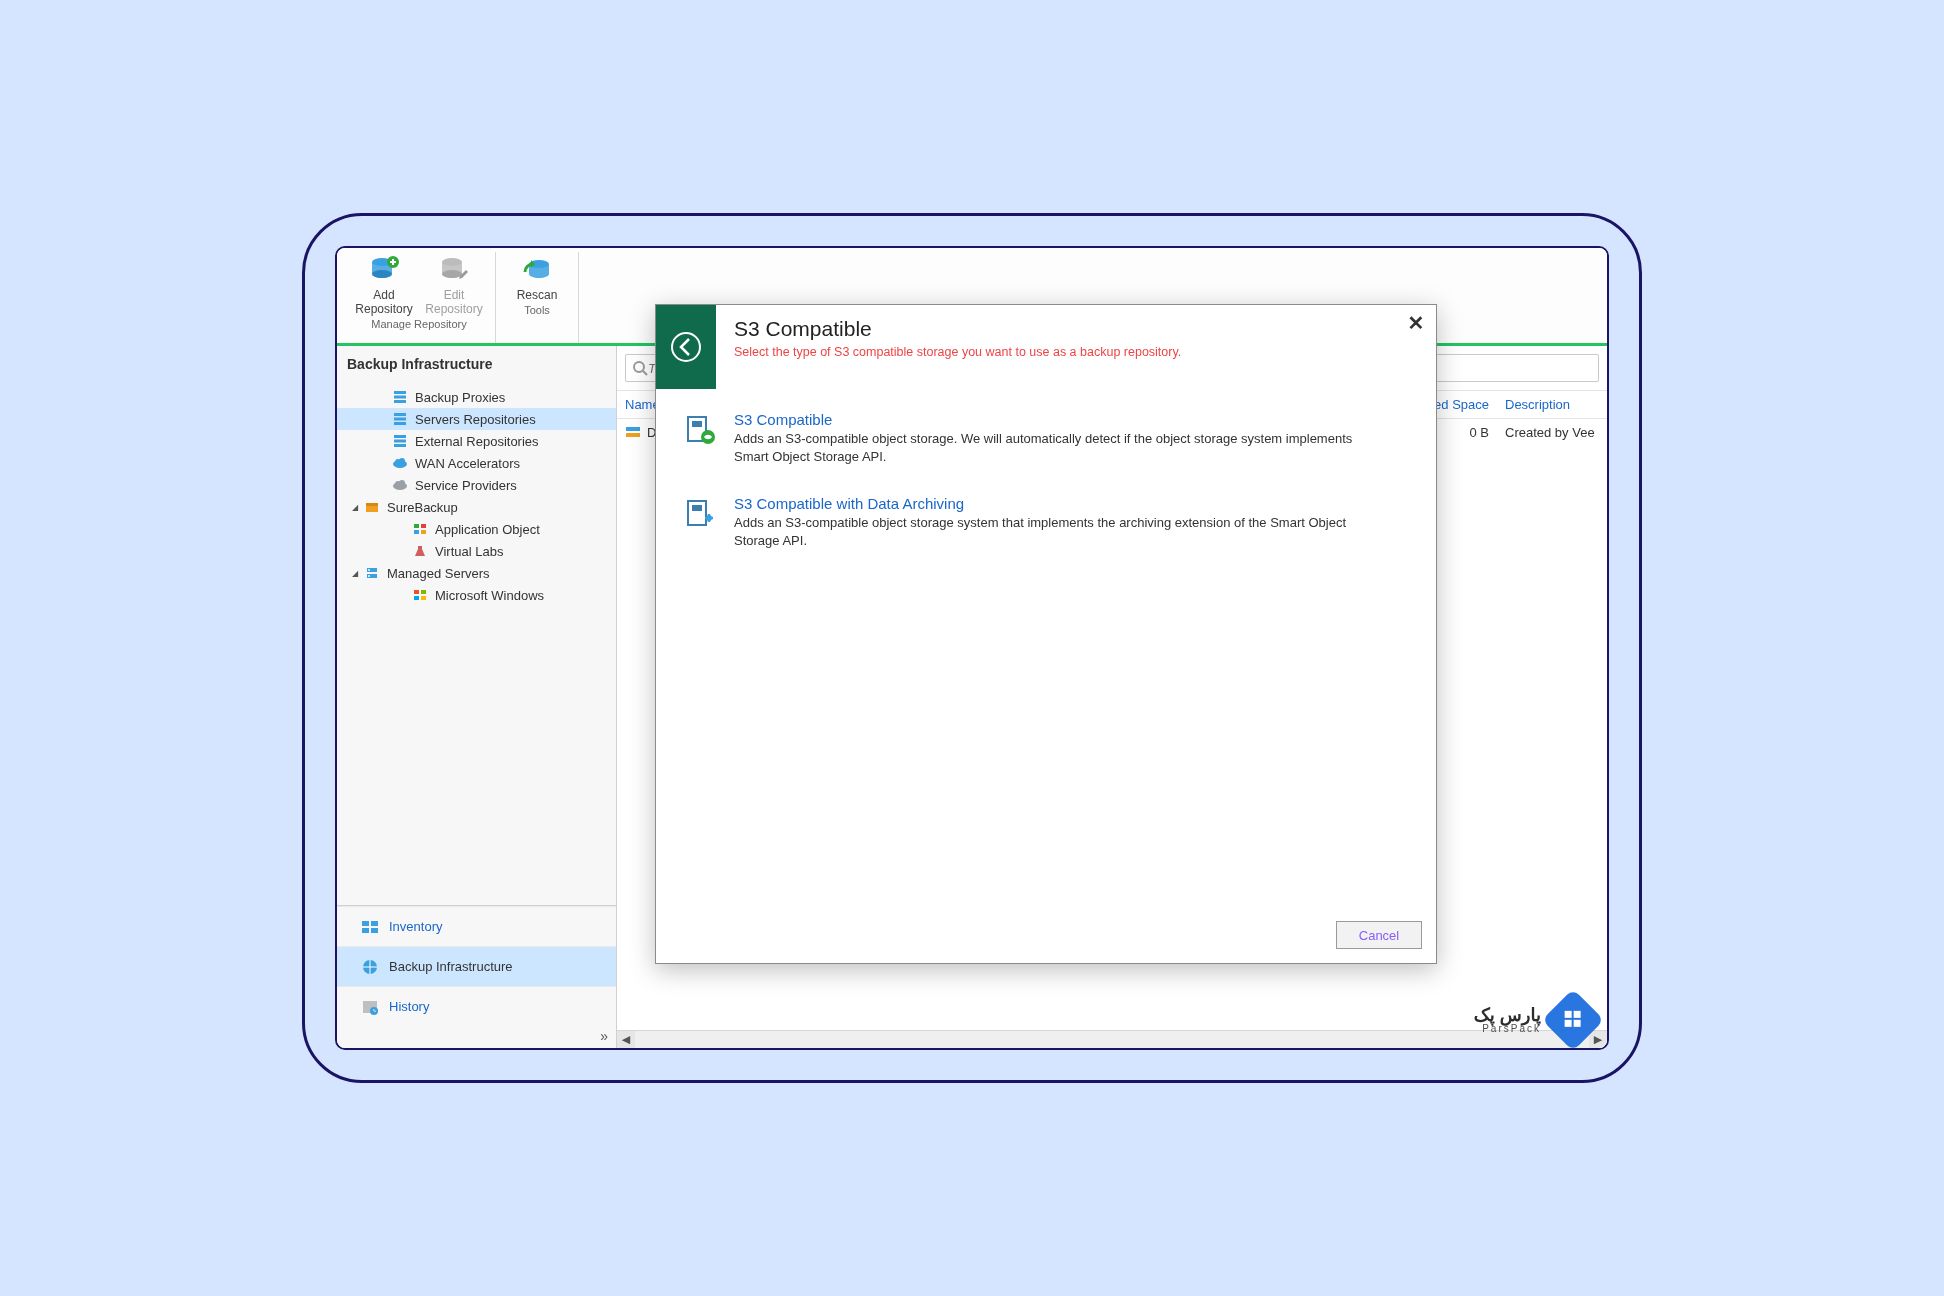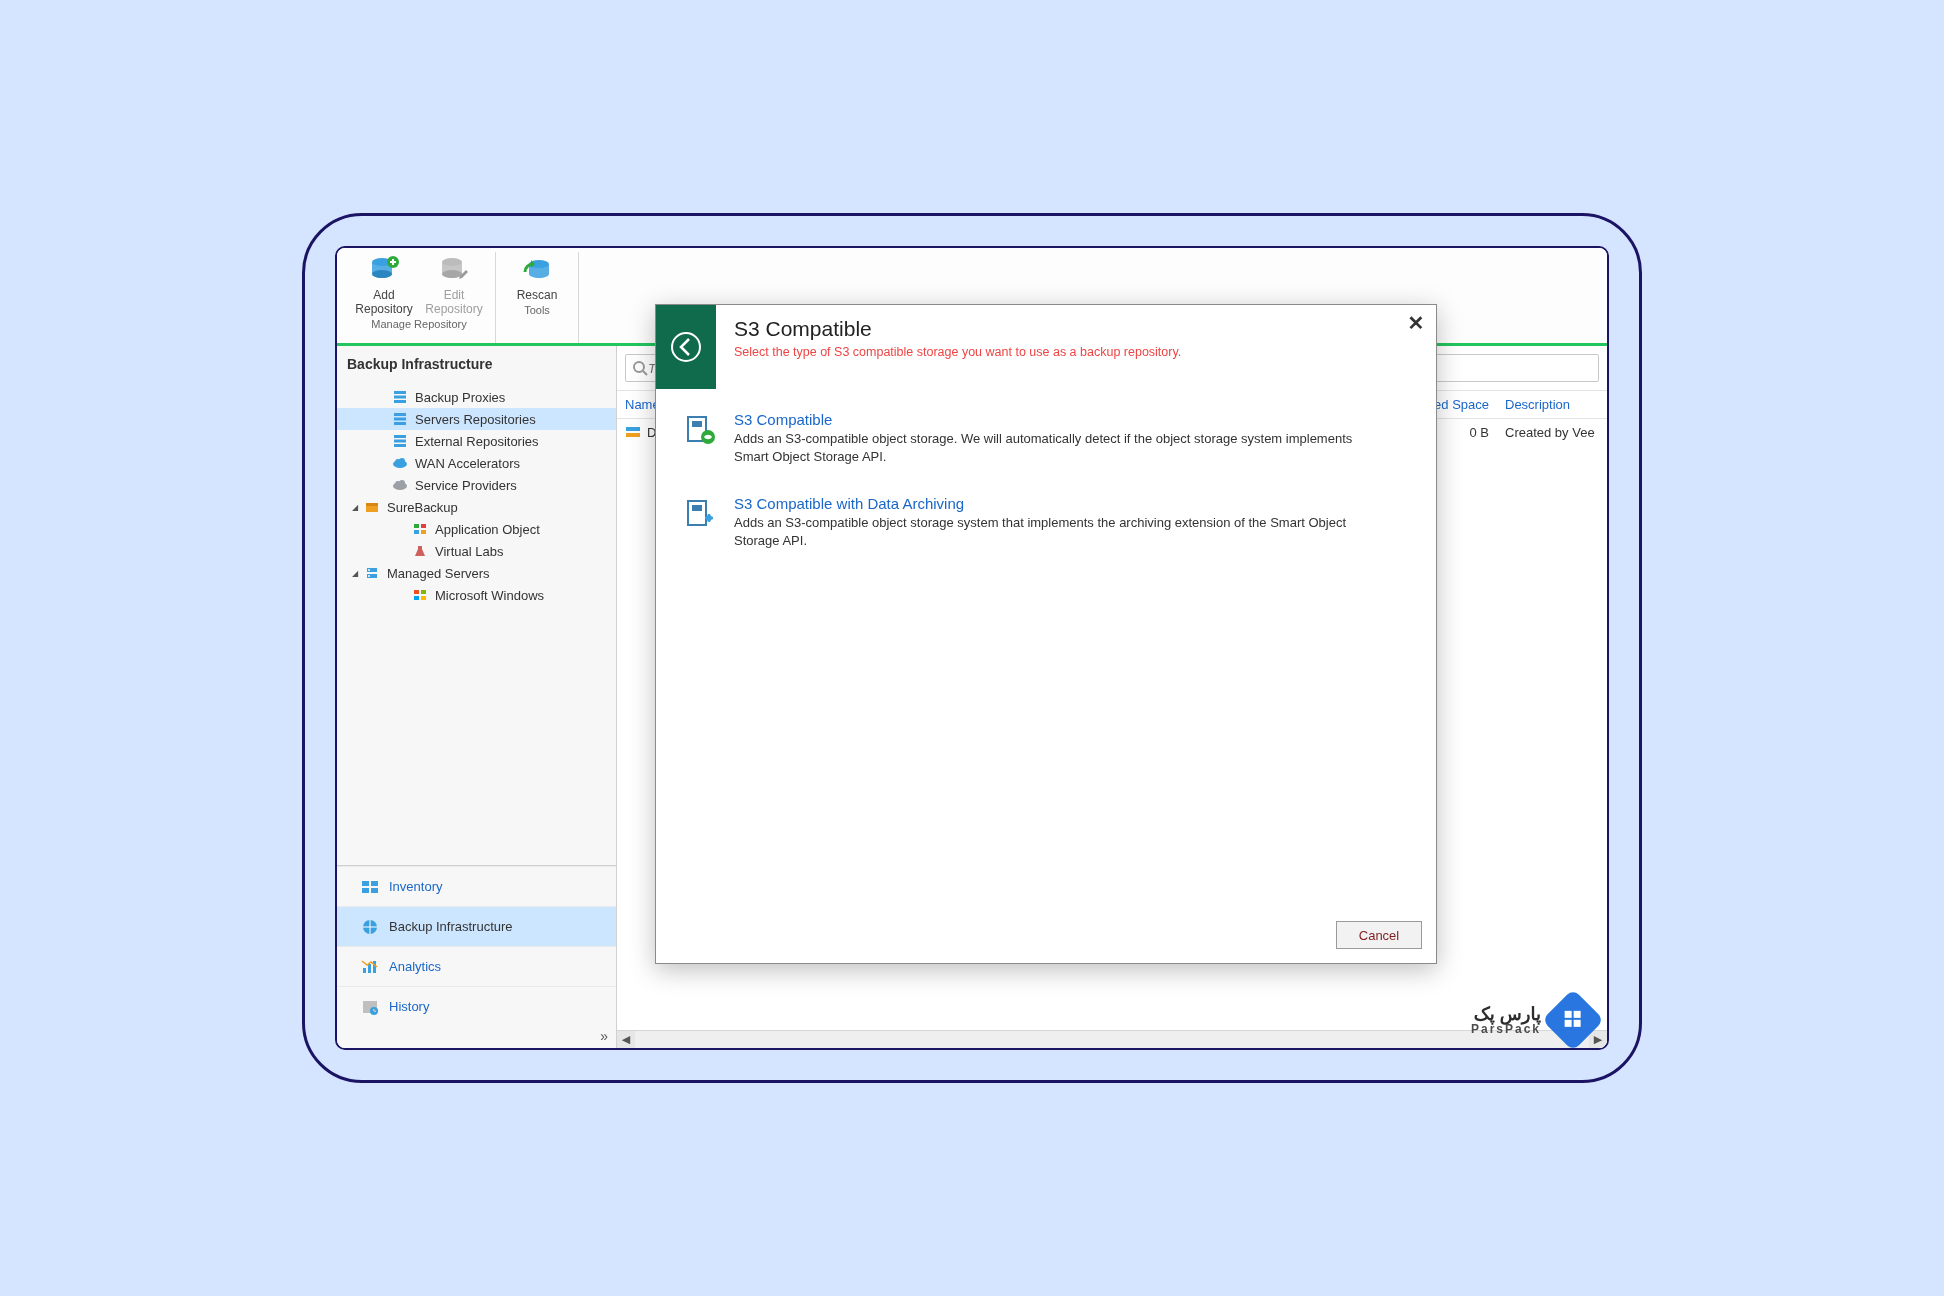--- a/index.html
+++ b/index.html
@@ -270,40 +270,40 @@
     display: flex;
     justify-content: flex-end;
     padding: 10px 14px 14px 0;
   }
   .btn {
     min-width: 86px;
     height: 28px;
     border: 1px solid #9a9a9a;
     background: #f2f2f2;
     font-size: 13px;
-    color: #7f1d1d;
+    color: #8b5cf6;
     cursor: pointer;
   }
   
   .watermark {
     position: absolute;
     right: 12px;
     bottom: 6px;
     display: flex;
     align-items: center;
     gap: 10px;
     opacity: .95;
   }
   .watermark .wm-text {
     text-align: right;
     color: #222;
     line-height: 1;
   }
   .watermark .wm-text .l1 { font-weight: 800; font-size: 18px; letter-spacing: 1px;}
-  .watermark .wm-text .l2 { font-weight: 700; font-size: 12px; letter-spacing: 2px; color:#444;}
+  .watermark .wm-text .l2 { font-weight: 400; font-size: 10px; letter-spacing: 2px; color:#444;}
   .watermark .wm-badge {
     width: 44px; height: 44px;
     transform: rotate(45deg);
     background: #1f6fe0;
     border-radius: 8px;
     display:flex; align-items:center; justify-content:center;
   }
   .watermark .wm-badge span {
     transform: rotate(-45deg);
     color:#fff;
@@ -491,31 +491,20 @@
                 <svg width="20" height="18" viewBox="0 0 20 18">
                   <circle cx="10" cy="9" r="7" fill="#3aa0e0"></circle>
                   <path d="M3 9h14M10 2v14" stroke="#fff" stroke-width="1"></path>
                 </svg>
               </span>
               <span>Backup Infrastructure</span>
             </div>
             <div class="nav-item">
               <span class="nav-icon">
                 <svg width="20" height="18" viewBox="0 0 20 18">
-                  <rect x="3" y="10" width="3" height="5" fill="#3aa0e0"></rect>
-                  <rect x="8" y="6" width="3" height="9" fill="#3aa0e0"></rect>
-                  <rect x="13" y="3" width="3" height="12" fill="#3aa0e0"></rect>
-                  <path d="M2 3l5 4 4-3 6 5" stroke="#f0a020" stroke-width="1.5" fill="none"></path>
-                </svg>
-              </span>
-              <span>Analytics</span>
-            </div>
-            <div class="nav-item">
-              <span class="nav-icon">
-                <svg width="20" height="18" viewBox="0 0 20 18">
                   <rect x="3" y="3" width="14" height="12" fill="#bfbfbf"></rect>
                   <circle cx="14" cy="13" r="4" fill="#3aa0e0"></circle>
                   <path d="M14 11v2h2" stroke="#fff" stroke-width="1"></path>
                 </svg>
               </span>
               <span>History</span>
             </div>
           </div>
       <div class="nav-expand">»</div>
     </div>

